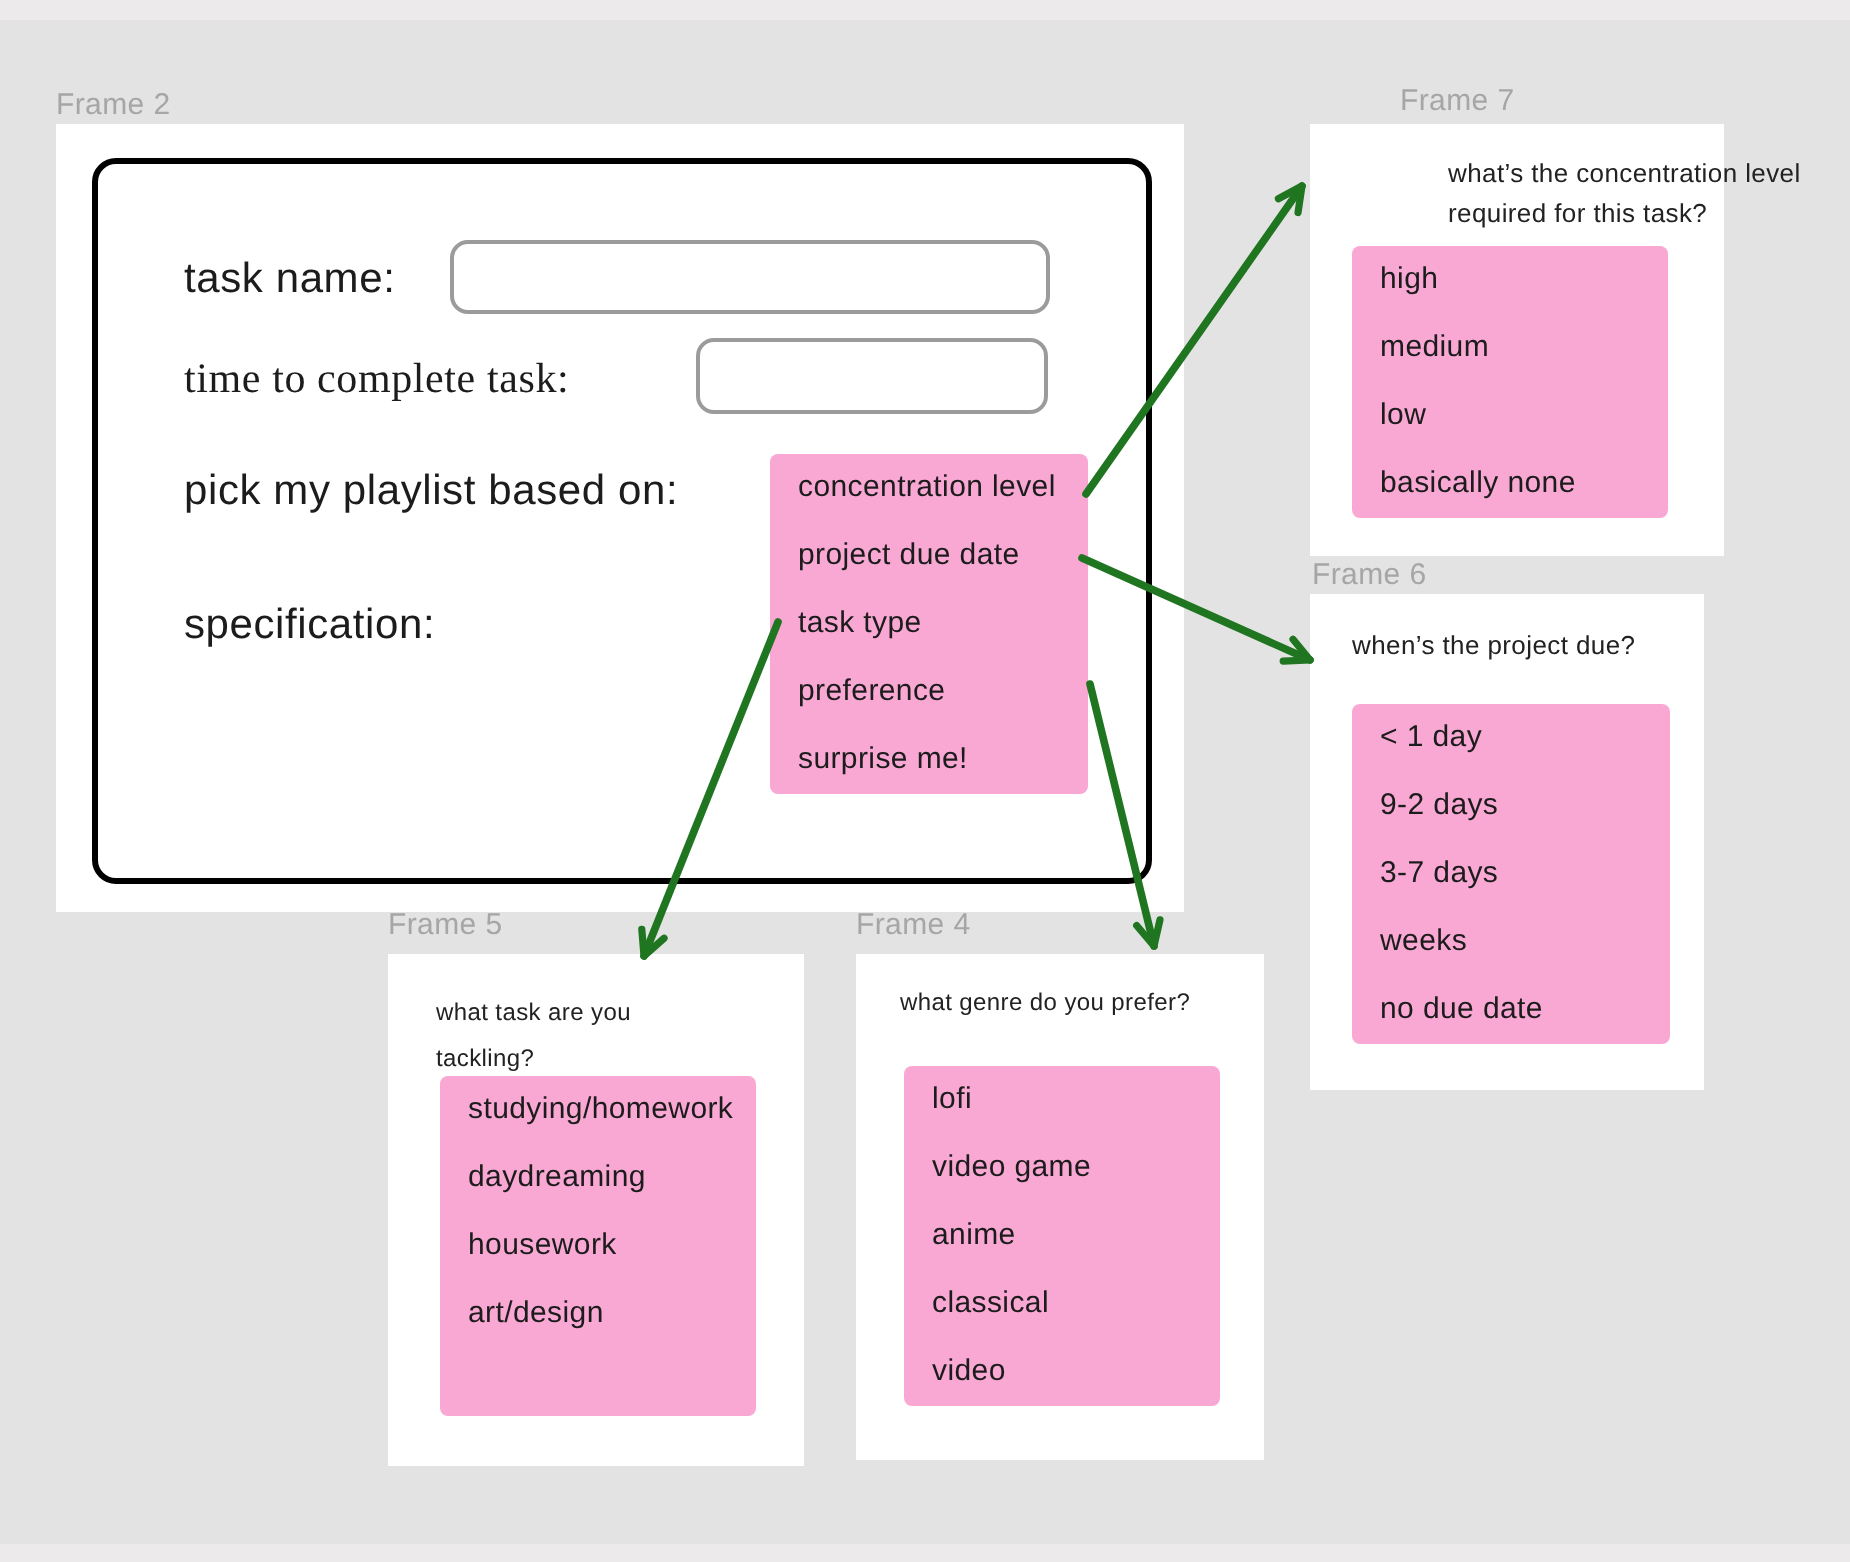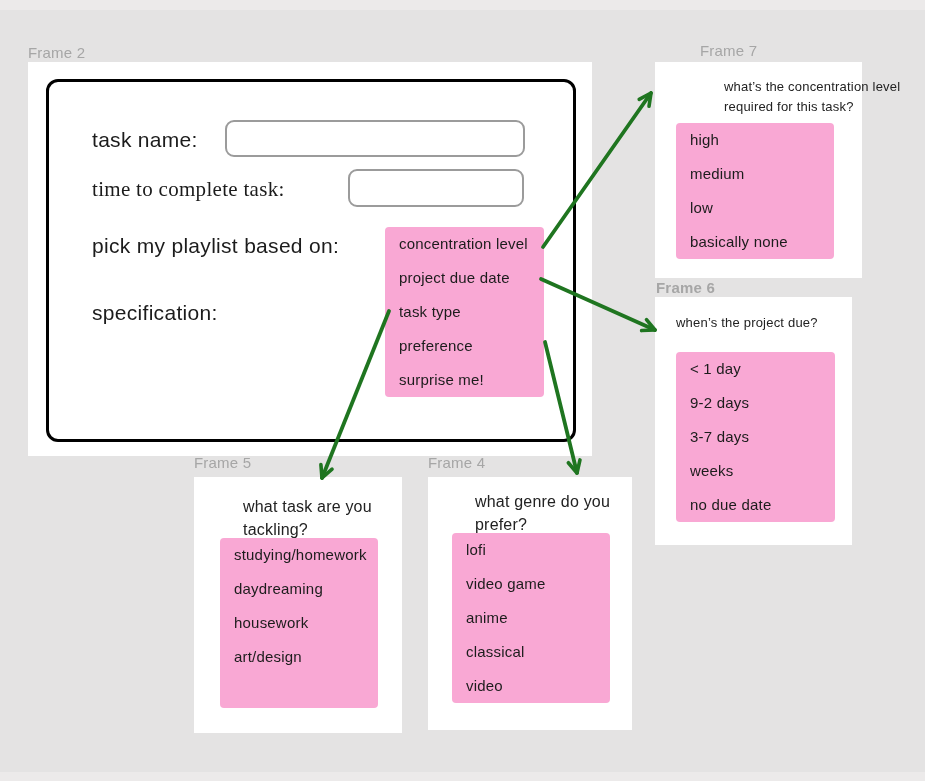--- a/index.html
+++ b/index.html
@@ -70,21 +70,21 @@
     letter-spacing: 0.2px;
     white-space: nowrap;
     cursor: pointer;
   }
   .question {
     position: absolute;
     color: #222222;
     letter-spacing: 0.2px;
   }
   .question.small { font-size: 13px; line-height: 20px; }
-  .question.large { font-size: 16px; line-height: 23px; margin-left: 25px; }
+  .question.large { font-size: 12px; line-height: 23px; }
   #connector-layer {
     position: absolute;
     left: 0; top: 0;
     z-index: 10;
     pointer-events: none;
   }
 </style>
 </head>
 <body>
 
@@ -122,21 +122,21 @@
     <div class="question small" style="left:676px; top:77px; width:190px;margin-left:48px;">what’s the concentration level required for this task?</div>
     <div class="option-box" style="left:676px; top:123px; width:158px; height:136px;">
         <div class="option-row">high</div>
         <div class="option-row">medium</div>
         <div class="option-row">low</div>
         <div class="option-row">basically none</div>
       </div>
   </div>
 
   <div>
-    <div class="frame-label" style="left:656px; top:279px;font-weight:bold;">Frame 6</div>
+    <div class="frame-label" style="left:656px; top:279px;">Frame 6</div>
     <div class="card" style="left:655px; top:297px; width:197px; height:248px;"></div>
     <div class="question small" style="left:676px; top:313px; width:175px;">when’s the project due?</div>
     <div class="option-box" style="left:676px; top:352px; width:159px; height:170px;">
         <div class="option-row">&lt; 1 day</div>
         <div class="option-row">9-2 days</div>
         <div class="option-row">3-7 days</div>
         <div class="option-row">weeks</div>
         <div class="option-row">no due date</div>
       </div>
   </div>

